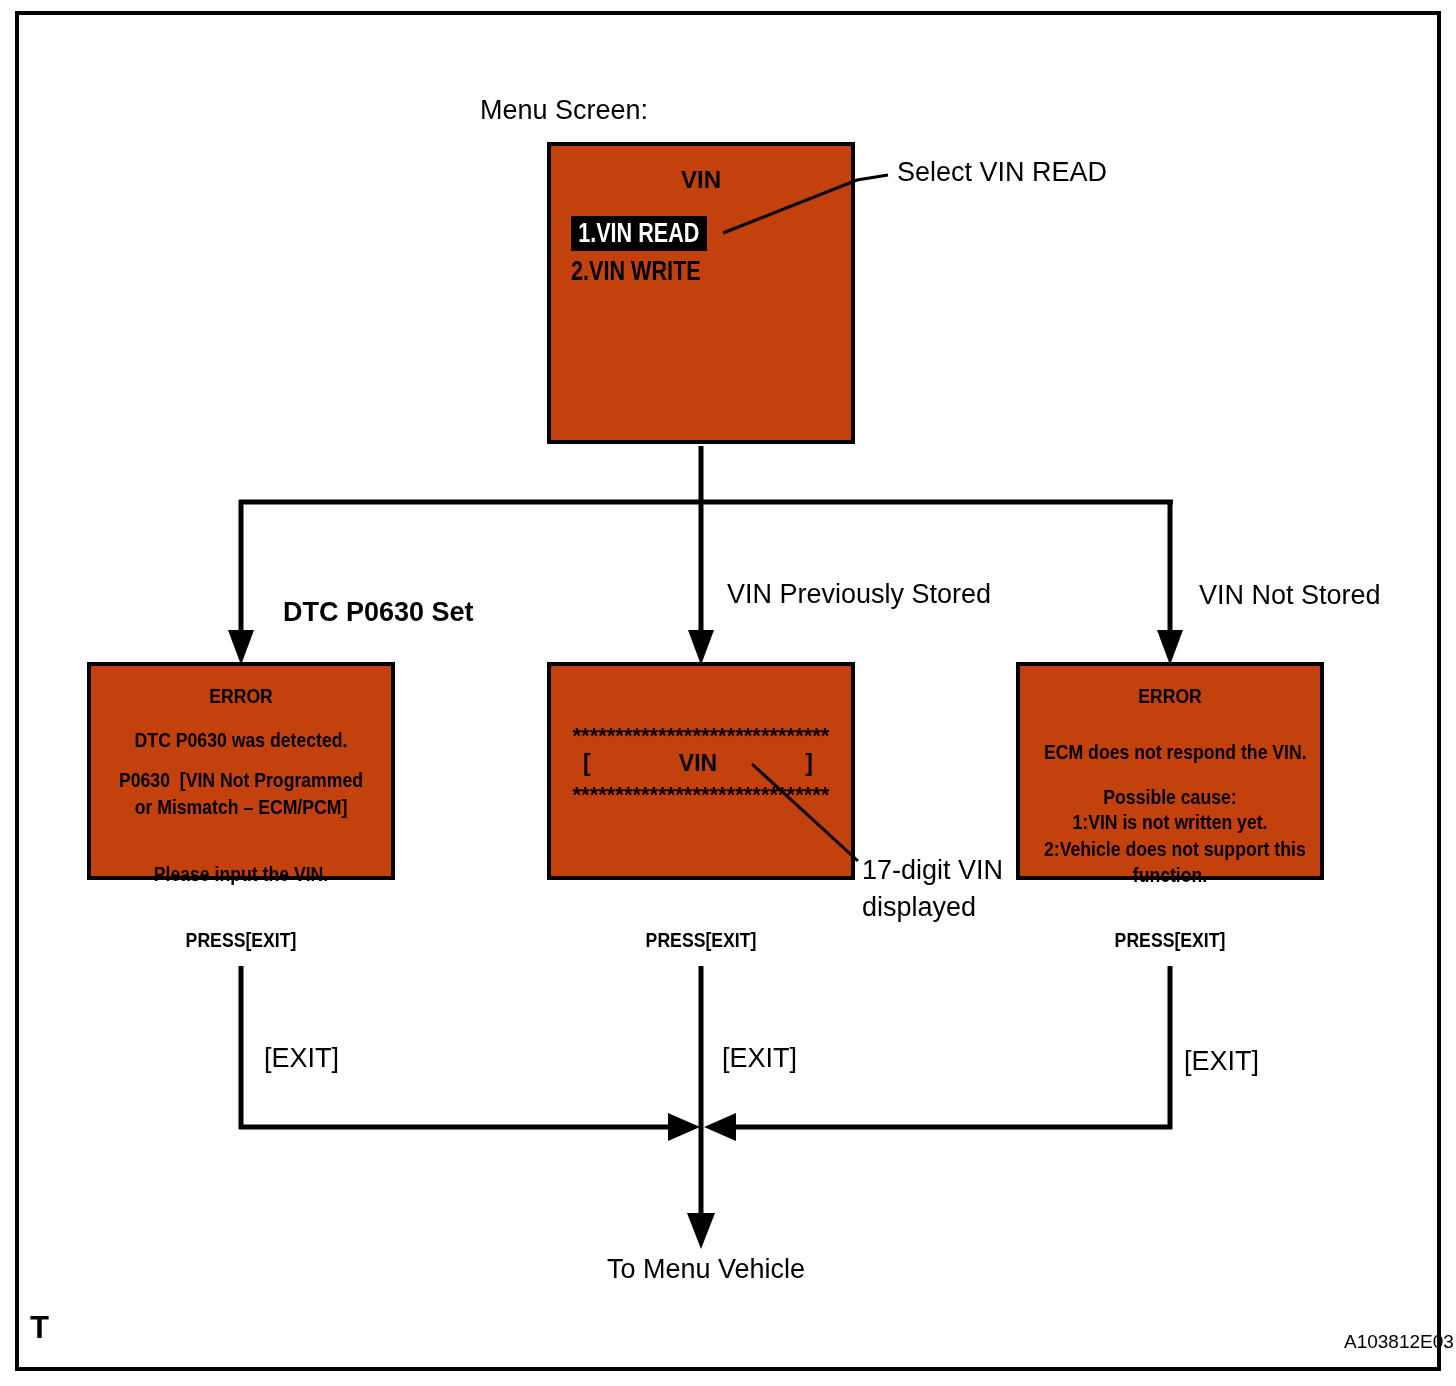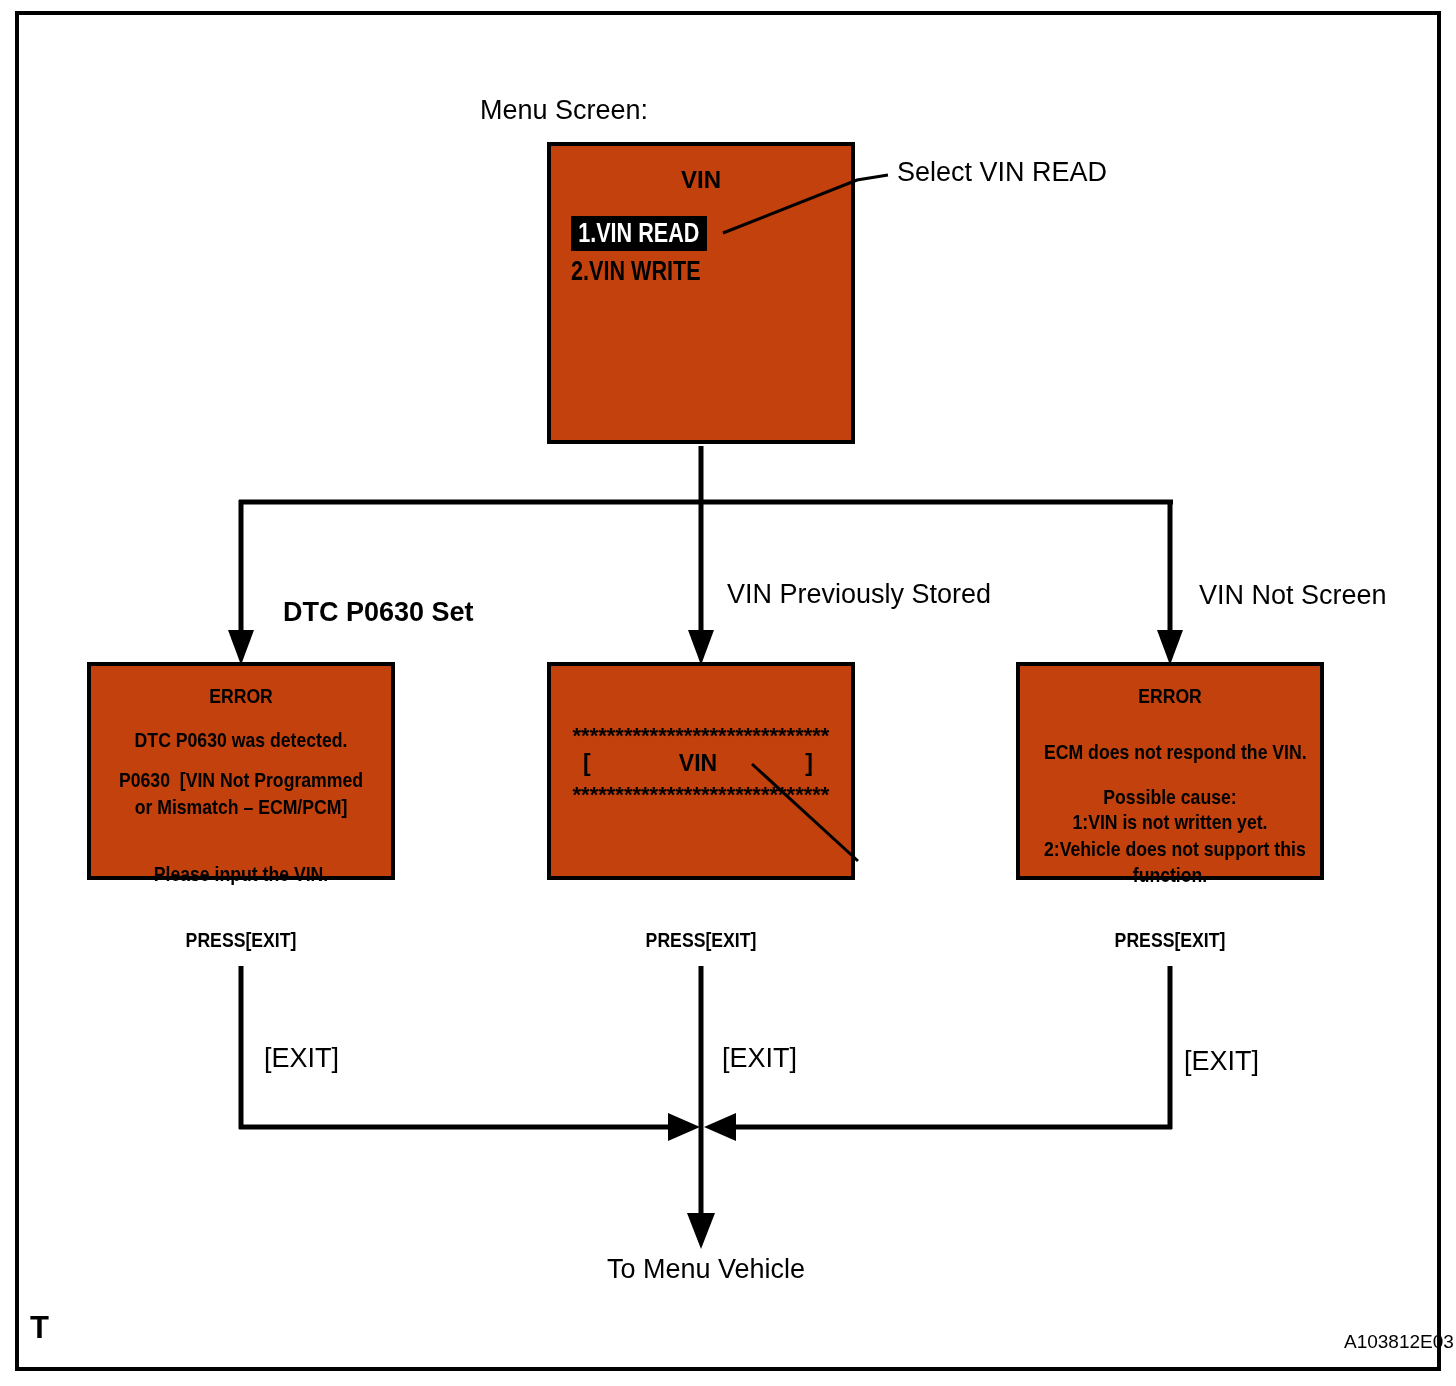--- a/index.html
+++ b/index.html
@@ -53,21 +53,21 @@
   <div class="box menu-box">
     <div class="menu-title">VIN</div>
     <div class="menu-item hl">1.VIN READ</div>
     <div class="menu-item plain">2.VIN WRITE</div>
   </div>
 
   <div class="label" style="left:897px; top:158px;">Select VIN READ</div>
 
   <div class="label" style="left:283px; top:598px;font-weight:bold;">DTC P0630 Set</div>
   <div class="label" style="left:727px; top:580px;text-align:center;">VIN Previously Stored</div>
-  <div class="label" style="left:1199px; top:581px;">VIN Not Screen</div>
+  <div class="label" style="left:1199px; top:581px;">VIN Not Stored</div>
 
   <div class="box screen screen-left">
     <div class="sline" style="top:18px;">ERROR</div>
     <div class="sline" style="top:62px;">DTC P0630 was detected.</div>
     <div class="sline" style="top:102px;">P0630&nbsp;&nbsp;[VIN Not Programmed</div>
     <div class="sline" style="top:129px;">or Mismatch – ECM/PCM]</div>
     <div class="sline" style="top:196px;">Please input the VIN.</div>
     <div class="sline" style="top:262px;">PRESS[EXIT]</div>
   </div>
 
@@ -85,20 +85,24 @@
   <div class="box screen screen-right">
     <div class="sline" style="top:18px;">ERROR</div>
     <div class="sline" style="top:74px;">ECM does not respond the VIN.</div>
     <div class="sline" style="top:119px;">Possible cause:</div>
     <div class="sline" style="top:144px;">1:VIN is not written yet.</div>
     <div class="sline" style="top:171px;">2:Vehicle does not support this</div>
     <div class="sline" style="top:197px;">function.</div>
     <div class="sline" style="top:262px;">PRESS[EXIT]</div>
   </div>
 
+  <div class="note2" style="left:862px; top:852px;">
+    <div>17-digit VIN</div>
+    <div>displayed</div>
+  </div>
 
   <div class="label" style="left:264px; top:1044px;">[EXIT]</div>
   <div class="label" style="left:722px; top:1044px;">[EXIT]</div>
   <div class="label" style="left:1184px; top:1047px;">[EXIT]</div>
 
   <div class="label" style="left:607px; top:1255px;">To Menu Vehicle</div>
 
   <div class="corner-letter">T</div>
   <div class="figure-code">A103812E03</div>
 

